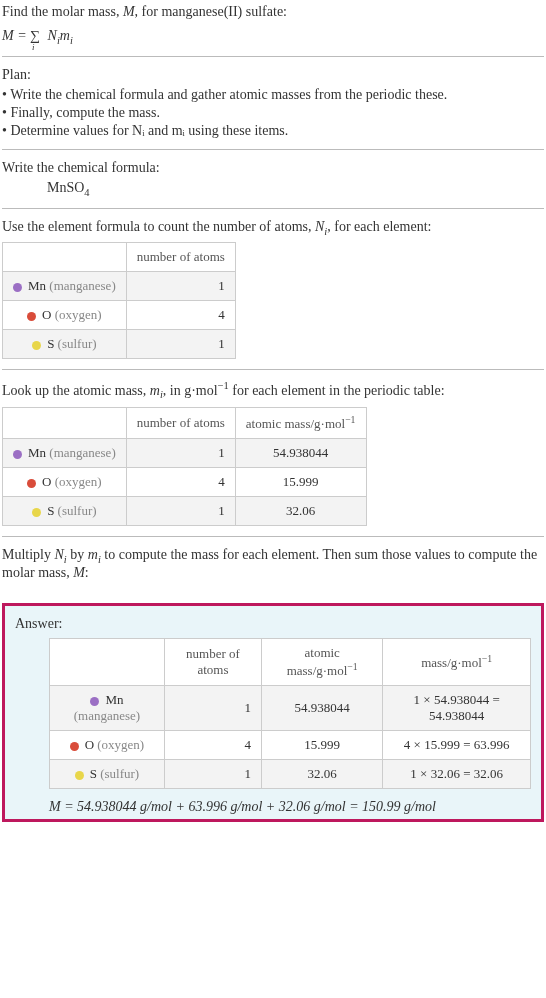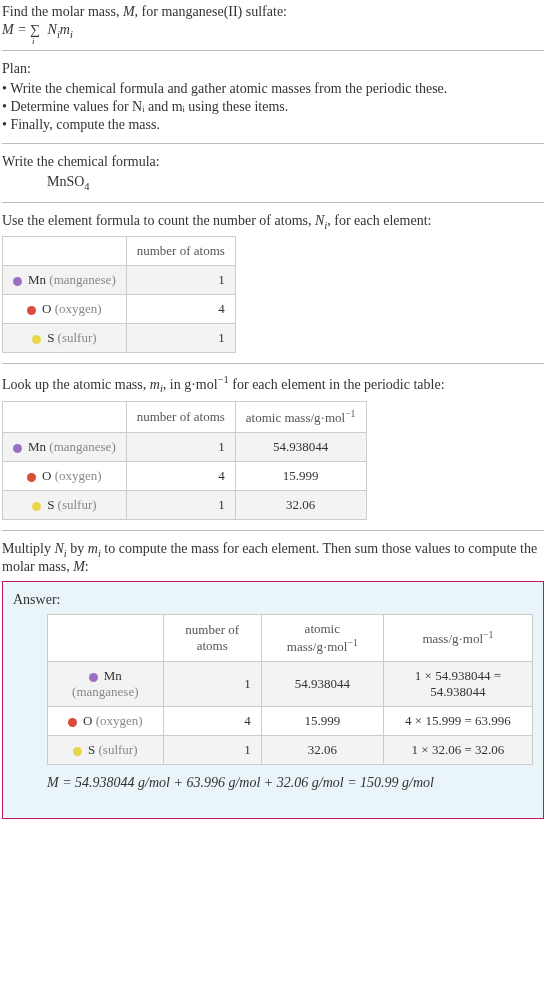--- a/index.html
+++ b/index.html
@@ -5,21 +5,21 @@
 * { box-sizing: border-box; margin: 0; padding: 0; }
 body {
   font-family: Georgia, 'Times New Roman', serif;
   font-size: 14px;
   color: #333;
   background: #fff;
   width: 546px;
   padding: 4px 2px;
 }
 .section { margin-bottom: 4px; }
-.intro-line { margin-bottom: 2px; }
+.intro-line { margin-bottom: 8px; }
 .formula-line { margin: 2px 0 8px 0; font-style: italic; }
 .sub { font-size: 0.75em; vertical-align: sub; font-style: italic; }
 .sup { font-size: 0.75em; vertical-align: super; }
 hr { border: none; border-top: 1px solid #bbb; margin: 10px 0; }
 .plan-list { margin-top: 4px; }
 .plan-item { margin-bottom: 2px; }
 .chem-formula { margin-top: 4px; margin-left: 45px; }
 table {
   border-collapse: collapse;
   margin-top: 6px;
@@ -44,24 +44,24 @@
   width: 9px; height: 9px;
   border-radius: 50%;
   margin-right: 6px;
   vertical-align: middle;
 }
 .dot-purple { background: #9b6fc4; }
 .dot-red { background: #d94c3a; }
 .dot-yellow { background: #e8d64a; }
 .num-col { text-align: right; }
 .answer-box {
-  border: 1px solid #be185d;
+  border: 3px solid #be185d;
   background: #e9f5f9;
-  padding: 10px 10px 27px 10px;
-  margin-top: 6px;
+  padding: 10px 10px 4px 10px;
+  margin-top: 22px;
 }
 .answer-label { margin-bottom: 6px; }
 .answer-inner { padding-left: 34px; }
 .answer-box table { background: #fff; }
 .answer-sum { margin-top: 10px; font-style: italic; }
 .ital { font-style: italic; }
 </style>
 </head>
 <body>
 
@@ -77,22 +77,22 @@
     <span style="margin-left:4px;"> N</span><span class="sub">i</span><span>m</span><span class="sub">i</span>
   </div>
 </div>
 
 <hr>
 
 <div class="section">
   <div>Plan:</div>
   <div class="plan-list">
     <div class="plan-item">• Write the chemical formula and gather atomic masses from the periodic these.</div>
+    <div class="plan-item">• Finally, compute the mass.</div>
     <div class="plan-item">• Determine values for Nᵢ and mᵢ using these items.</div>
-    <div class="plan-item">• Finally, compute the mass.</div>
   </div>
 </div>
 
 <hr>
 
 <div class="section">
   <div>Write the chemical formula:</div>
   <div class="chem-formula">
     <span>MnSO</span><span class="sub" style="font-style:normal;">4</span>
   </div>

